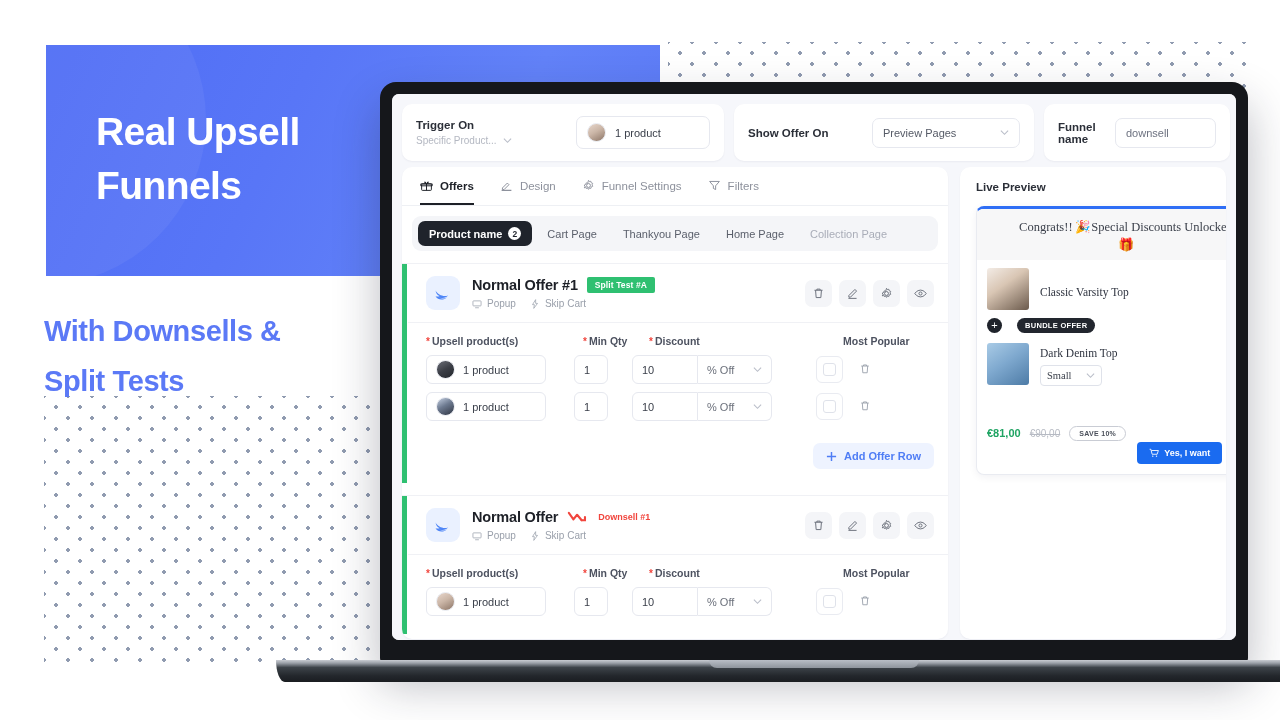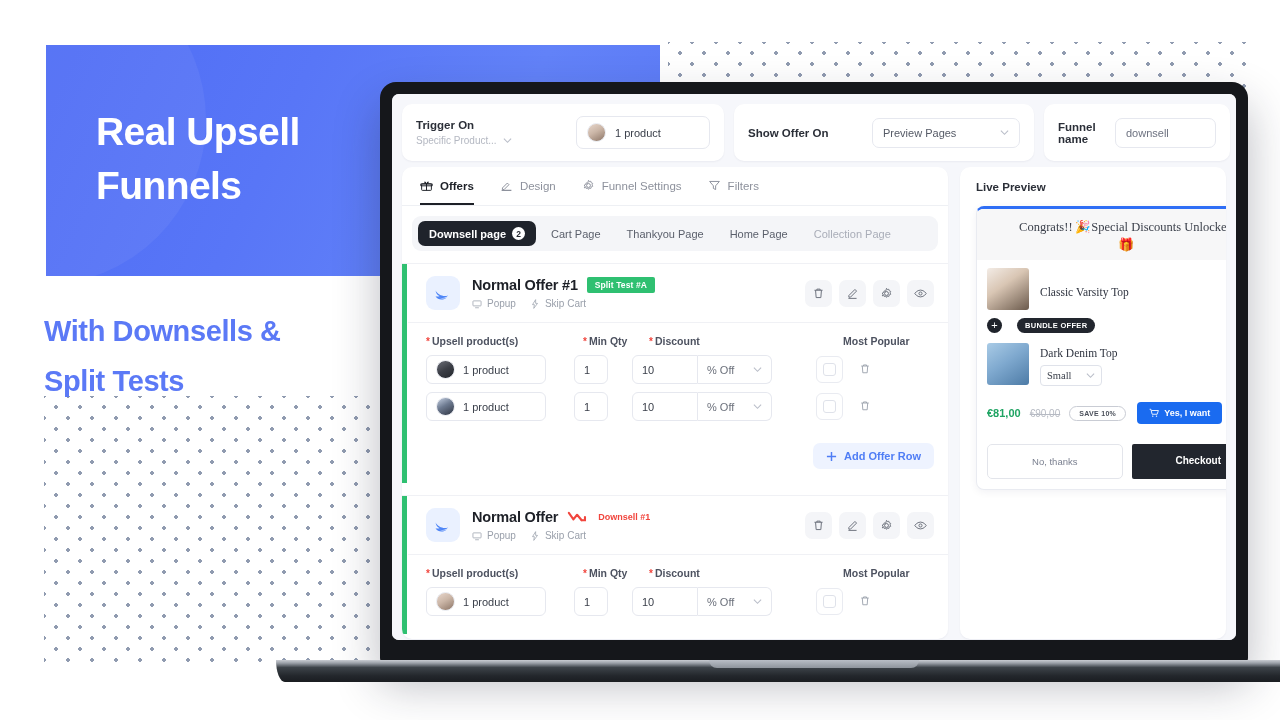--- a/index.html
+++ b/index.html
@@ -209,21 +209,21 @@
              width: 62px; height: 21px; display:flex; align-items:center;
              justify-content:space-between; padding: 0 6px;
              font-family:"Liberation Serif", serif; font-size: 10.5px; color:#3a3f4a; }
   .lp-pricerow { display:flex; align-items:center; gap: 9px; padding: 8px 10px 10px; }
   .lp-price { color:#1fa463; font-weight: 800; font-size: 11px; }
   .lp-old { color:#b6bac3; font-size: 10px; text-decoration: line-through; }
   .lp-save { border:1px solid #c9ccd4; border-radius: 10px; font-size: 7px;
              color:#4b505b; padding: 3px 9px; font-weight:700; letter-spacing:.3px; }
   .lp-yes { background:#1a6bf0; color:#fff; font-size: 9px; font-weight:700;
             border-radius: 4px; padding: 6px 12px; display:flex; align-items:center; gap:5px;
-            white-space: nowrap; margin-left: 2px; }
+            white-space: nowrap; margin-left: 2px; margin-top: 40px; }
   .lp-foot { display:flex; gap: 9px; padding: 10px; }
   .lp-no { flex: 1 1 0; border:1px solid #e3e5eb; border-radius: 5px; text-align:center;
            font-size: 9.5px; color:#7b8090; padding: 11px 0; }
   .lp-checkout { flex: 1 1 0; background:#22262e; color:#fff; border-radius: 2px;
                  text-align:center; font-size: 10px; font-weight: 700; padding: 11px 0; }
 </style>
 </head>
 <body>
 
 <div id="stage">
@@ -311,21 +311,21 @@
                 <div class="tab">
                   <svg viewBox="0 0 16 16">
                       <path d="M2 3h12l-4.6 5.4V13L6.6 11.6V8.4z" fill="none" stroke="currentColor" stroke-width="1.2"></path>
                     </svg>
                   <span>Filters</span>
                 </div>
               </div>
 
               <div class="chips">
                 <div class="chip active">
-                  <span>Downsell page</span>
+                  <span>Product name</span>
                   <span class="chip-badge">2</span>
                 </div>
                 <div class="chip">
                     <span>Cart Page</span>
                   </div>
                 <div class="chip">
                     <span>Thankyou Page</span>
                   </div>
                 <div class="chip">
                     <span>Home Page</span>
@@ -593,24 +593,20 @@
                   <span class="lp-yes">
                     <svg viewBox="0 0 16 16" style="width:10px;height:10px">
                         <path d="M1 2h2l2 8h8l2-6H4" fill="none" stroke="currentColor" stroke-width="1.4"></path>
                         <circle cx="6" cy="13" r="1.1" fill="currentColor"></circle>
                         <circle cx="12" cy="13" r="1.1" fill="currentColor"></circle>
                       </svg>
                     <span>Yes, I want</span>
                   </span>
                 </div>
 
-                <div class="lp-foot">
-                  <div class="lp-no">No, thanks</div>
-                  <div class="lp-checkout">Checkout</div>
-                </div>
               </div>
             </div>
 
           </div>
         </div>
 
       </div>
     </div>
     <div id="laptop-base"></div>
     <div id="laptop-notch"></div>

